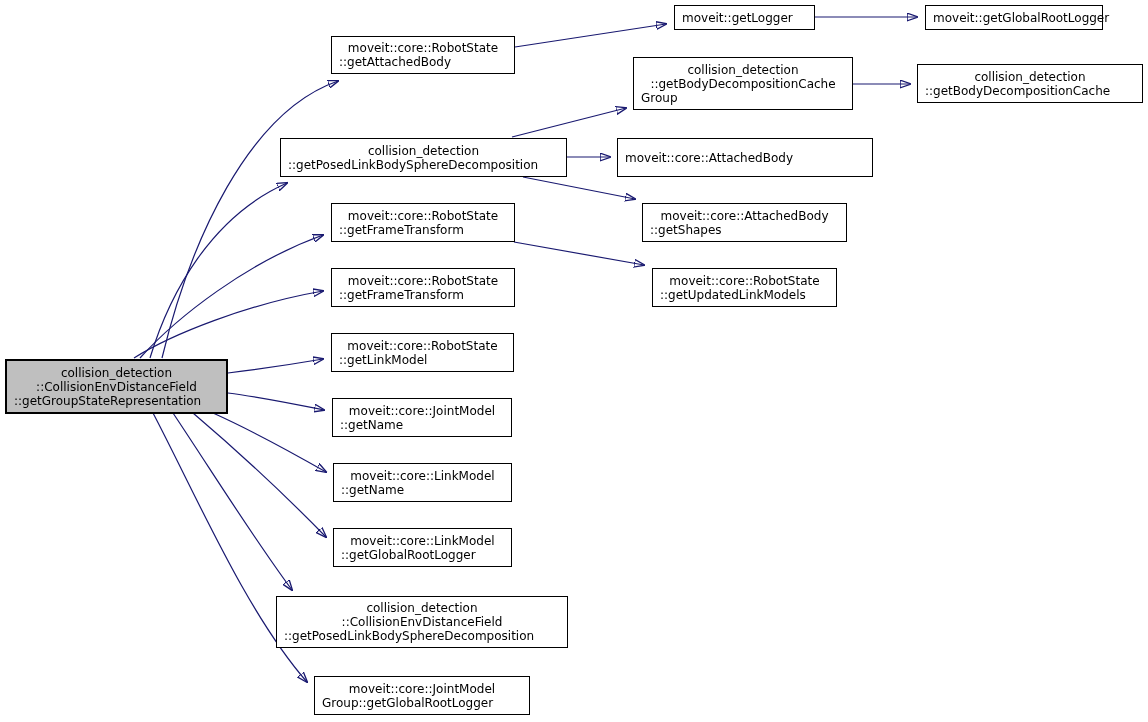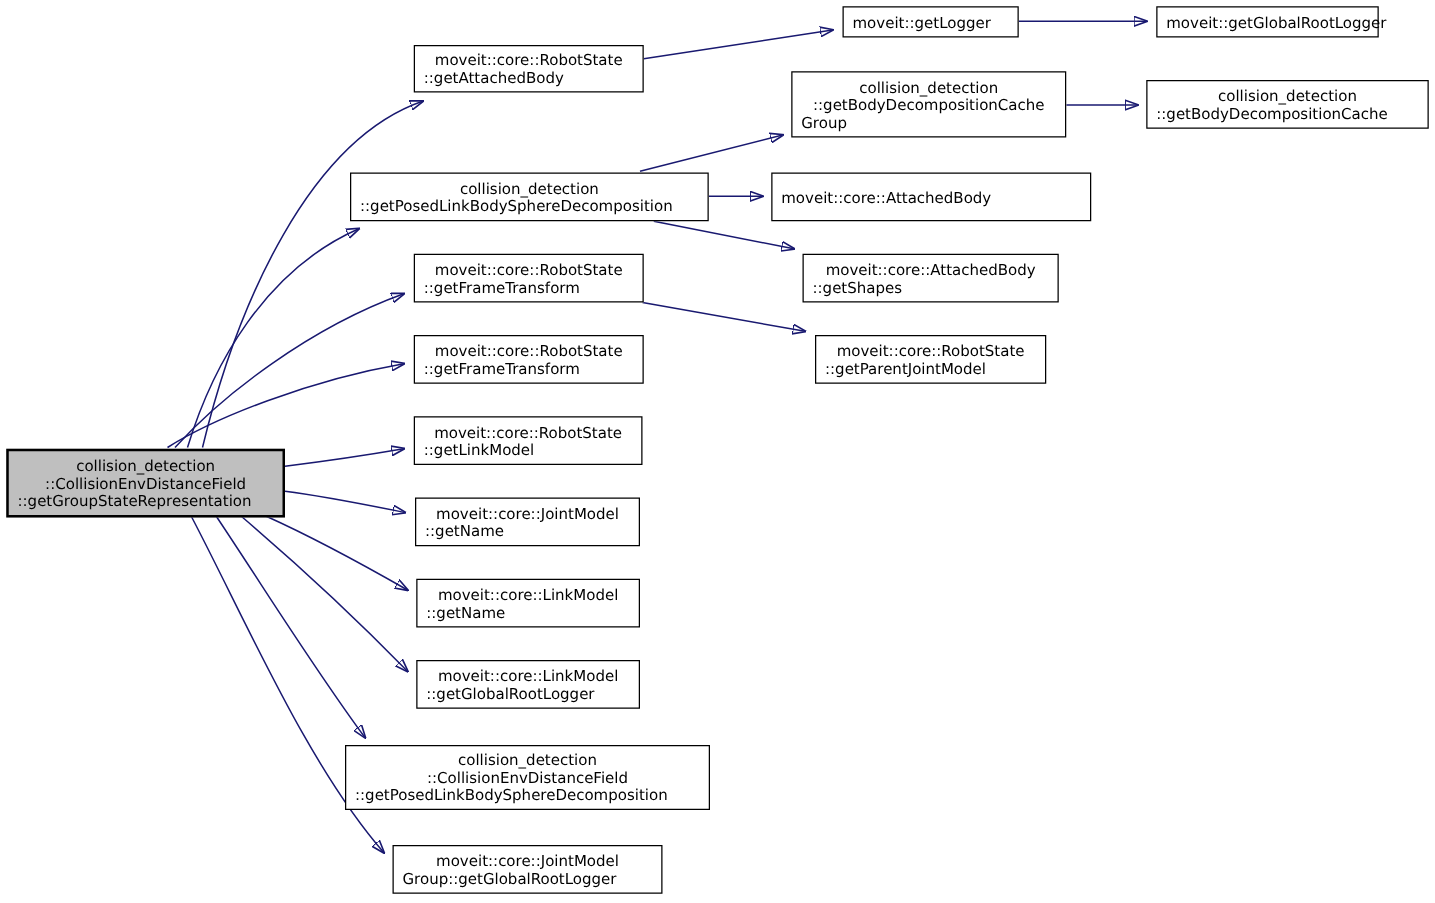--- a/index.html
+++ b/index.html
@@ -100,21 +100,21 @@
     <div class="ln">::getFrameTransform</div>
   </div>
 
   <div class="node" style="left:331px;top:268px;width:184px;height:39px">
     <div class="ln">moveit::core::RobotState</div>
     <div class="ln">::getFrameTransform</div>
   </div>
 
   <div class="node" style="left:652px;top:268px;width:185px;height:39px">
     <div class="ln">moveit::core::RobotState</div>
-    <div class="ln">::getParentJointModel</div>
+    <div class="ln">::getUpdatedLinkModels</div>
   </div>
 
   <div class="node" style="left:331px;top:333px;width:183px;height:39px">
     <div class="ln">moveit::core::RobotState</div>
     <div class="ln">::getLinkModel</div>
   </div>
 
   <div class="node" style="left:332px;top:398px;width:180px;height:39px">
     <div class="ln">moveit::core::JointModel</div>
     <div class="ln">::getName</div>

